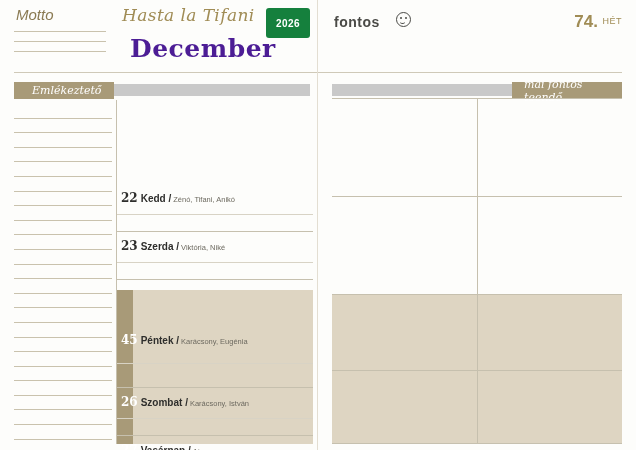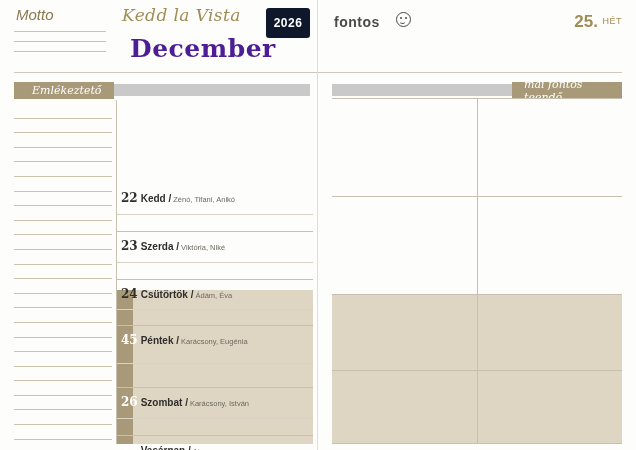--- a/index.html
+++ b/index.html
@@ -38,24 +38,24 @@
   .month-title {
     position:absolute; left:130px; top:34px;
     font-family:"DejaVu Serif", serif;
     font-weight:bold; font-size:25px; color:#4c1d95;
     letter-spacing:0.5px;
   }
 
   .year-box {
     position:absolute; left:266px; top:8px;
     width:44px; height:30px;
-    background:#0f172a;
+    background:#15803d;
     border-radius:3px;
     color:#ffffff;
-    font-weight:bold; font-size:12px;
+    font-weight:bold; font-size:10px;
     display:flex; align-items:center; justify-content:center;
     letter-spacing:0.5px;
   }
 
   .week-word {
     position:absolute; left:334px; top:14px;
     font-size:14px; color:#4a4a46; font-weight:bold;
     letter-spacing:0.5px;
   }
   .smiley {
@@ -166,29 +166,29 @@
 
   <div class="header">
 
     <div class="motto-label">Motto</div>
     <div class="motto-lines">
       <div></div>
       <div></div>
       <div></div>
     </div>
 
-    <div class="script-title">Kedd la Vista</div>
+    <div class="script-title">Hasta la Tifani</div>
     <div class="month-title">December</div>
 
     <div class="year-box">2026</div>
 
     <div class="week-word">fontos</div>
     <div class="smiley"></div>
 
-    <div class="weeknum">25.</div>
+    <div class="weeknum">74.</div>
     <div class="weeknum-suffix">HÉT</div>
 
     <div class="header-rule"></div>
   </div>
 
   <div class="grey-bar left"></div>
   <div class="grey-bar right"></div>
   <div class="ribbon left">Emlékeztető</div>
   <div class="ribbon right">mai fontos teendő</div>
 
@@ -221,24 +221,20 @@
   <div class="days" id="days-col">
       <div class="shade" style="left: 0px; top: 190px; width: 196px; height: 154px;"></div>
       <div class="gold-strip" style="top: 190px; height: 154px;"></div>
       <div class="day" style="top: 84px; height: 48px;">
         <div class="day-head"><span class="daynum">22</span><span class="dayname">Kedd /</span><span class="names">Zénó, Tifani, Anikó</span></div>
         <div class="day-sep" style="top: 30px;"></div>
       </div>
       <div class="day" style="top: 132px; height: 48px;">
         <div class="day-head"><span class="daynum">23</span><span class="dayname">Szerda /</span><span class="names">Viktória, Niké</span></div>
         <div class="day-sep" style="top: 30px;"></div>
-      </div>
-      <div class="day" style="top: 180px; height: 46px;">
-        <div class="day-head"><span class="daynum">24</span><span class="dayname">Csütörtök /</span><span class="names">Ádám, Éva</span></div>
-        <div class="day-sep" style="top: 29px;"></div>
       </div>
       <div class="day" style="top: 226px; height: 62px;">
         <div class="day-head"><span class="daynum gold-num">45</span><span class="dayname">Péntek /</span><span class="names">Karácsony, Eugénia</span></div>
         <div class="day-sep" style="top: 37px;"></div>
       </div>
       <div class="day" style="top: 288px; height: 48px;">
         <div class="day-head"><span class="daynum gold-num">26</span><span class="dayname">Szombat /</span><span class="names">Karácsony, István</span></div>
         <div class="day-sep" style="top: 30px;"></div>
       </div>
       <div class="day" style="top: 336px; height: 46px;">

